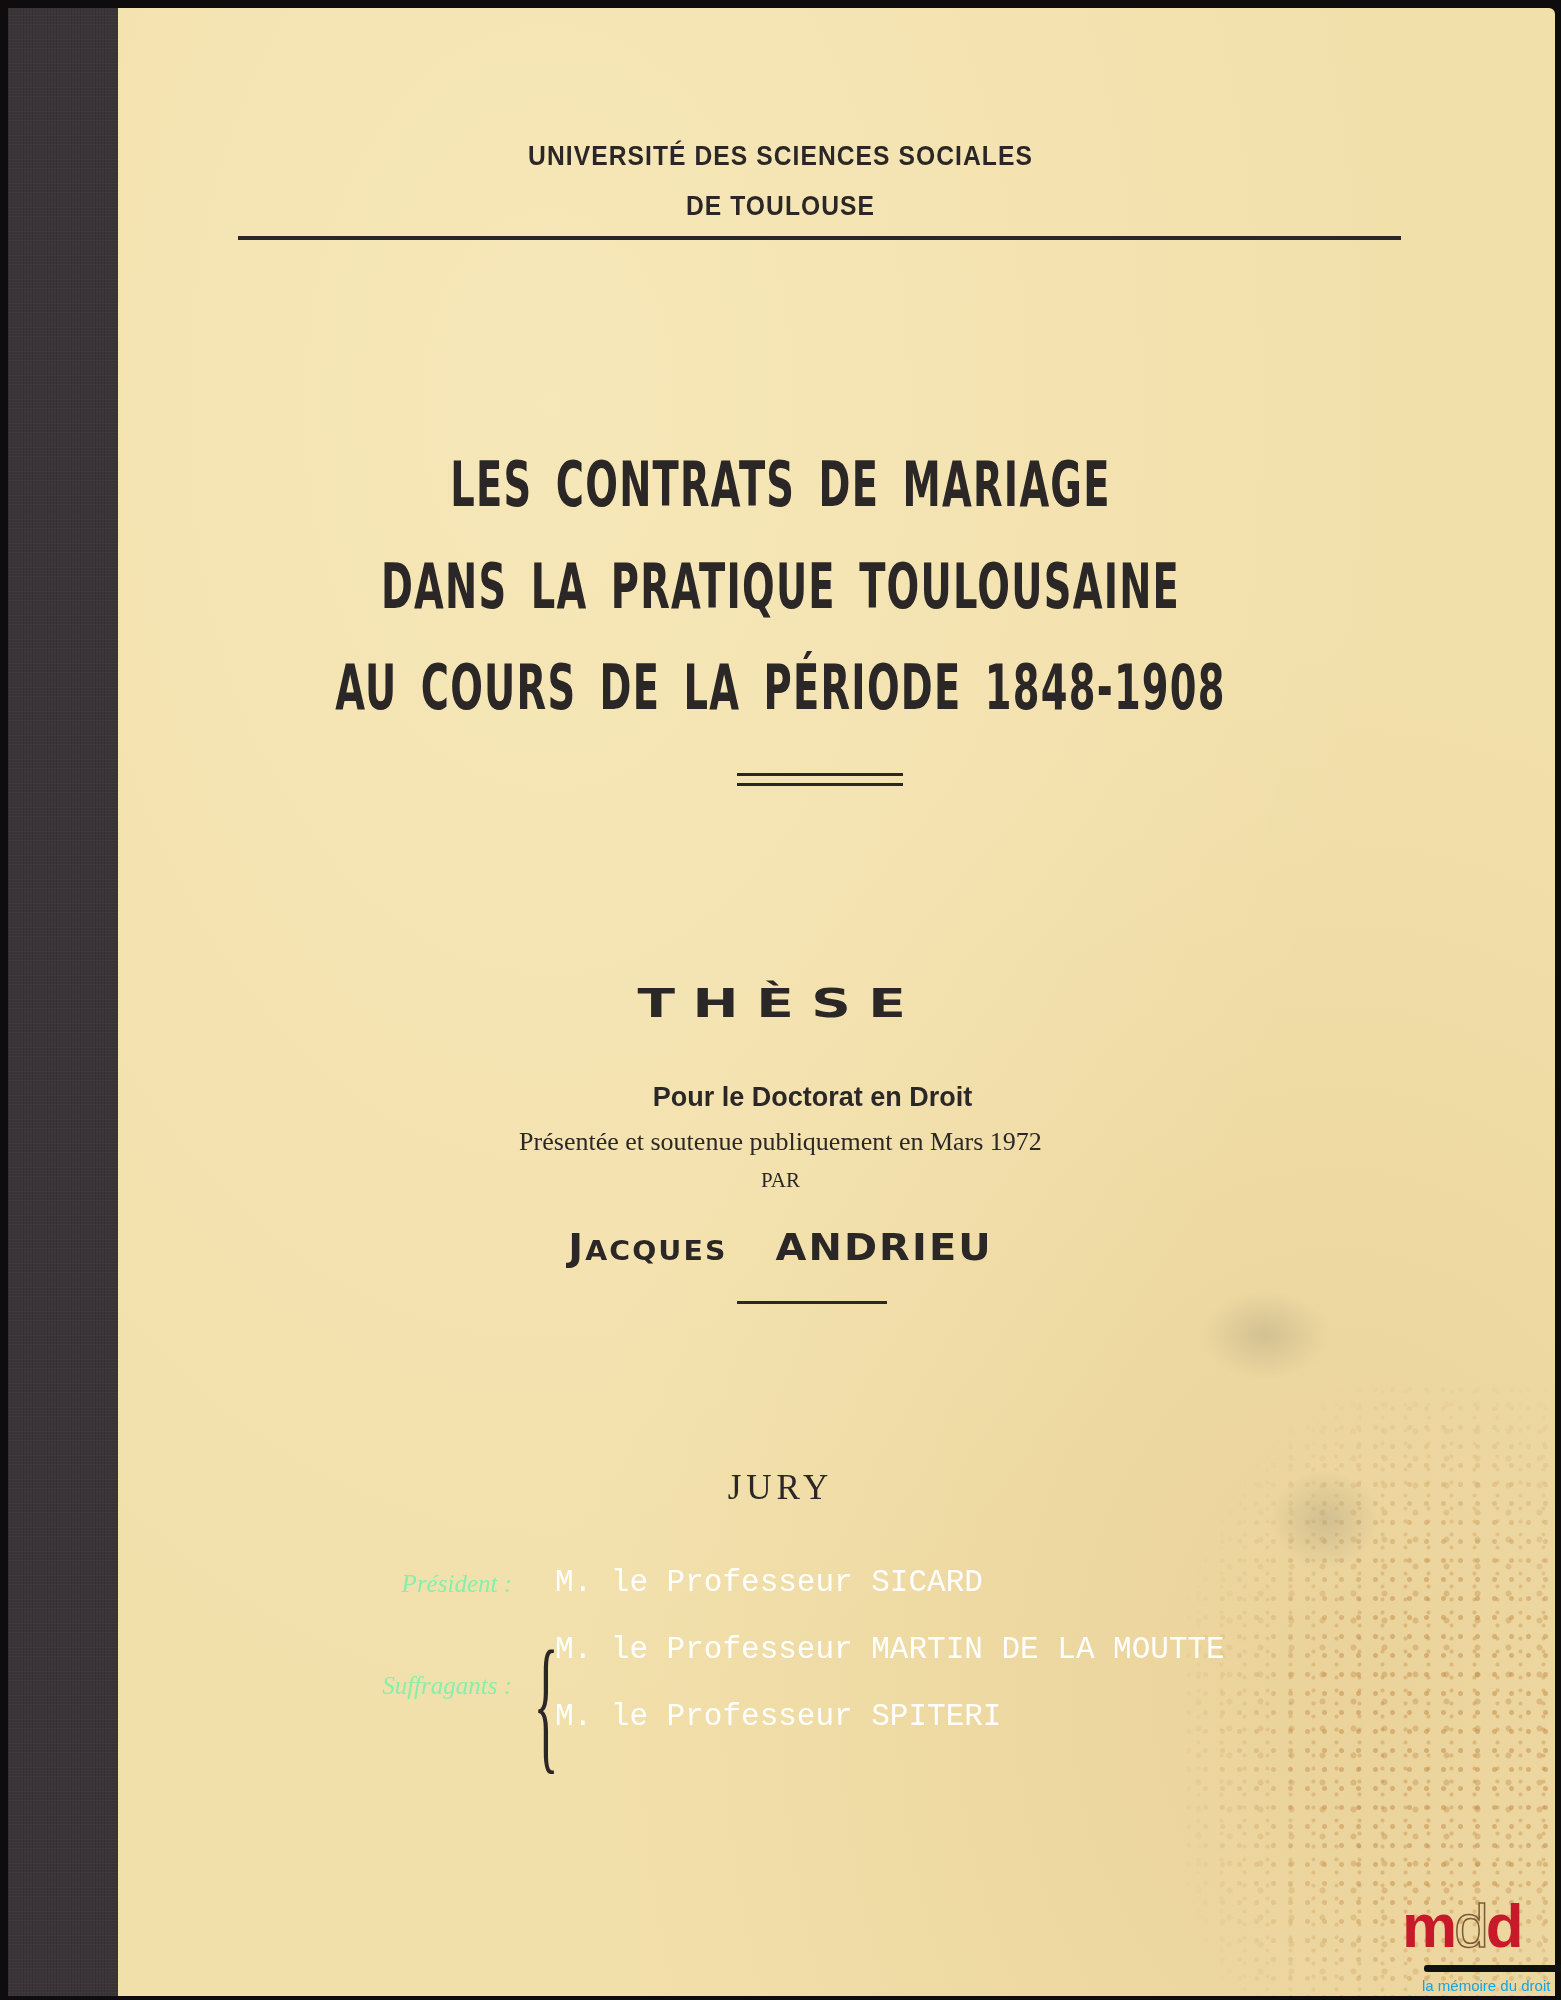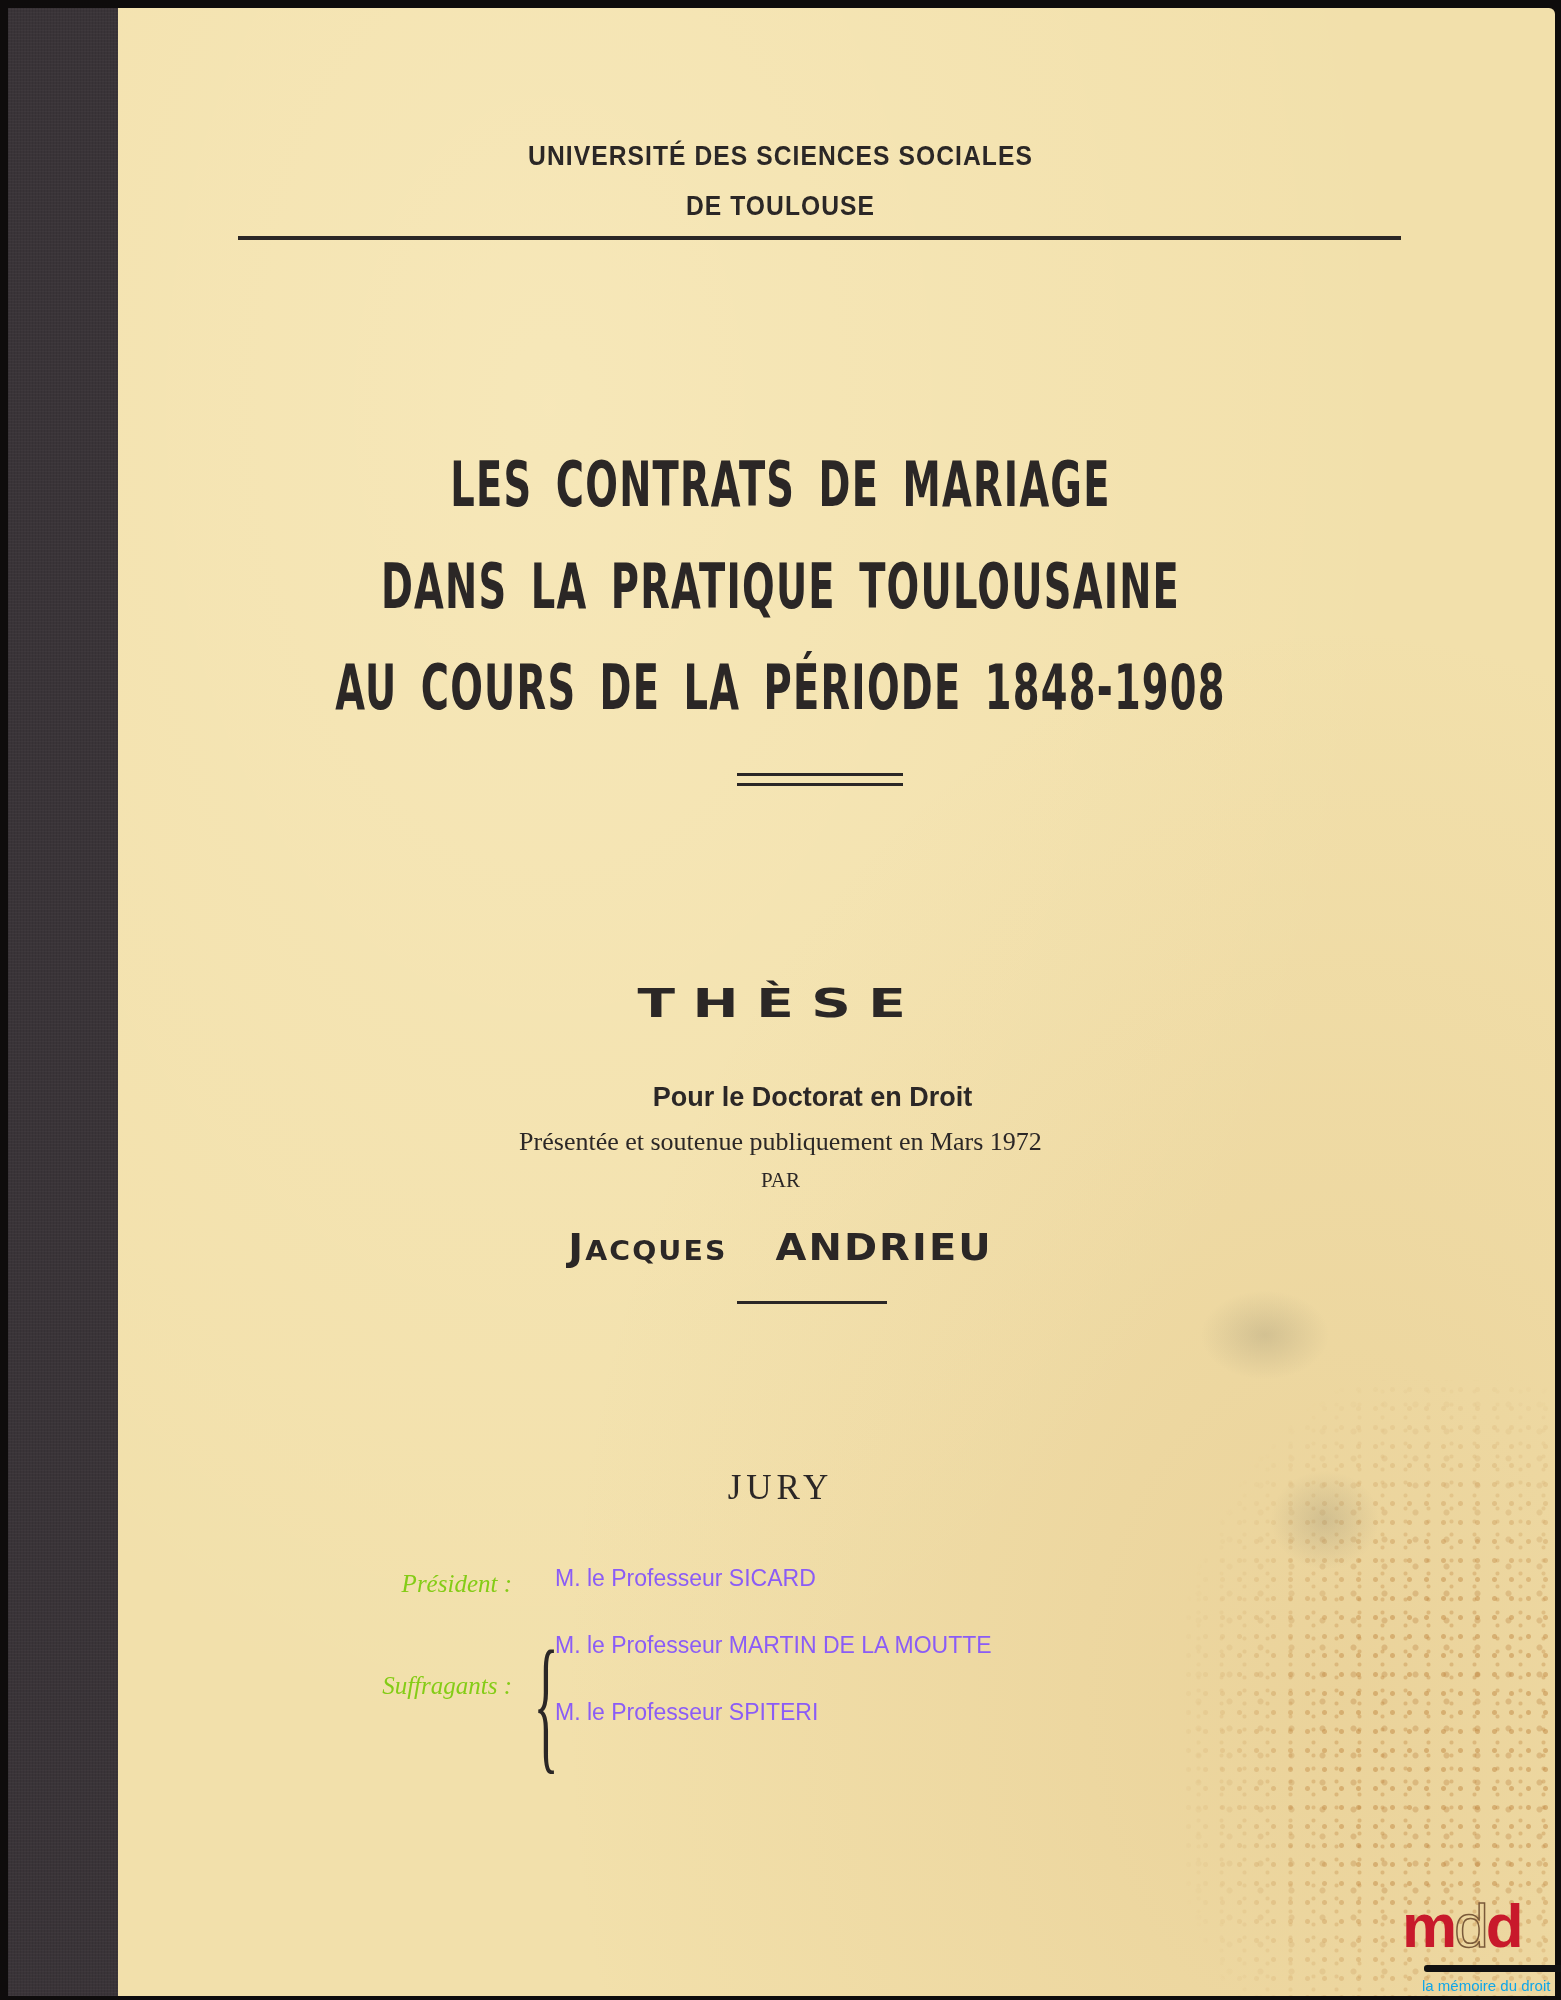--- a/index.html
+++ b/index.html
@@ -52,24 +52,24 @@
     font-size: 44px; letter-spacing: 14px; transform: scaleX(1.25) scaleY(0.9);
   }
   .sub-bold { font-family: "Liberation Sans", sans-serif; font-weight: bold; font-size: 27px; }
   .serif { font-family: "Liberation Serif", serif; font-size: 26px; }
   .author {
     font-family: "DejaVu Sans", sans-serif; font-weight: bold; font-size: 38px;
     letter-spacing: 2px; transform: scaleX(1.05);
   }
   .jury-title { font-family: "Liberation Serif", serif; font-size: 35px; letter-spacing: 5px; }
   .jury-row {
-    position: absolute; font-family: Liberation Sans, sans-serif; font-size: 23px; color: #8b5cf6;
+    position: absolute; font-family: Liberation Mono, monospace; font-size: 31px; color: #ffffff;
     white-space: nowrap;
   }
-  .role { position: absolute; font-family: "Liberation Serif", serif; font-style: italic; font-size: 25px; color: #84cc16; text-align: right; width: 200px; }
+  .role { position: absolute; font-family: "Liberation Serif", serif; font-style: italic; font-size: 25px; color: #86efac; text-align: right; width: 200px; }
   .brace {
     position: absolute; font-family: "Liberation Serif", serif; font-size: 150px; color: #2b2726;
     transform: scaleX(0.35); line-height: 1;
   }
   .logo { position: absolute; left: 1398px; top: 1895px; width: 160px; height: 100px; }
   .logo-mark {
     position: absolute; left: 4px; top: 0; font-family: "Liberation Sans", sans-serif;
     font-size: 62px; font-weight: bold; color: #c8192b; letter-spacing: -3px; line-height: 1;
   }
   .logo-mark .outline { color: transparent; -webkit-text-stroke: 1.5px #7a5a3a; font-weight: normal; }

